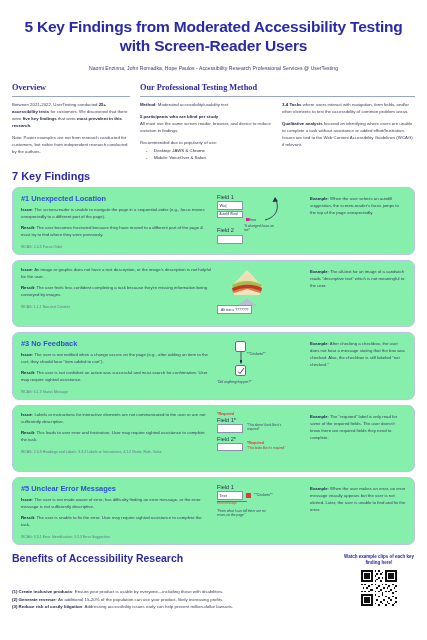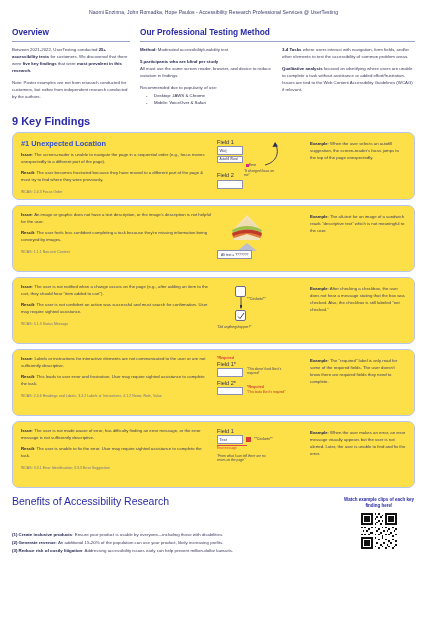--- a/index.html
+++ b/index.html
@@ -32,39 +32,40 @@
 
   
   .topcols { display: flex; gap: 10px; margin-top: 12px; }
   .col-overview { width: 118px; }
   .col-method { flex: 1; }
   h2.sec {
     color: #2a2aa8;
     font-size: 8.3px;
     font-weight: bold;
     margin-bottom: 4px;
+    font-family: Liberation Serif, serif;
   }
   .rule { height: 1px; background: #9aa3c8; margin: 2px 0 4px; }
   .body-t { font-size: 4.35px; line-height: 1.62; color: #3b3b5c; }
   .body-t b { color: #26264f; }
   .body-t p + p { margin-top: 5px; }
   .method-split { display: flex; gap: 9px; }
   .method-split > div { flex: 1; }
   ul.dash { list-style: none; margin-top: 1px; }
   ul.dash li { font-size: 4.35px; line-height: 1.62; padding-left: 14px; position: relative; }
   ul.dash li:before { content: "-"; position: absolute; left: 6px; }
 
   
   h2.findings-h {
     color: #2a2aa8; font-size: 11px; font-weight: bold;
     margin: 9px 0 5px;
   }
   .card {
     display: flex;
-    background: #fde047;
+    background: #86efac;
     border: 0.7px solid #b9c4e8;
     border-radius: 7px;
     margin-bottom: 5px;
     padding: 6px 8px 5px;
     min-height: 62px;
   }
   .card-left { width: 200px; padding-right: 6px; }
   .card-right { flex: 1; display: flex; gap: 5px; align-items: flex-start; }
   h3.card-t {
     color: #2f4fd8; font-size: 7.4px; font-weight: bold; margin-bottom: 4px;
@@ -101,32 +102,33 @@
   .req { color: #d93a3a; font-size: 3.6px; font-weight: bold; }
   .note-r { color: #b03030; font-size: 3.1px; line-height: 1.22; }
   .note-g { color: #444466; font-size: 3.1px; line-height: 1.22; }
   .errline { height: 0.8px; background: #e04545; width: 30px; margin-top: 1px; }
   .errtxt { color: #d93a3a; font-size: 3px; }
   .redsq { width: 5px; height: 5px; background: #d93a3a; display: inline-block; }
 
   
   .benefits { display: flex; margin-top: 7px; }
   .ben-main { flex: 1; }
-  h2.ben-h { color: #2a2aa8; font-size: 10.5px; font-weight: normal; margin-bottom: 24px; }
+  h2.ben-h { color: #2a2aa8; font-size: 10.5px; font-weight: bold; margin-bottom: 24px; }
   .ben-item { font-size: 4.4px; line-height: 1.75; color: #3b3b5c; }
   .ben-item b { color: #23234c; }
   .qr-block { width: 72px; text-align: center; padding-top: 2px; }
   .qr-cap { color: #2a2aa8; font-size: 4.5px; font-weight: bold; line-height: 1.35; }
   .qr { width: 36px; height: 36px; margin: 4px auto 0; }
 </style>
 </head>
 <body>
 
 <div class="poster">
 
+  <div class="title">5 Key Findings from Moderated Accessibility Testing with Screen-Reader Users</div>
   <div class="authors">Naomi Enzinna, John Romadka, Hope Paulos - Accessibility Research Professional Services @ UserTesting</div>
 
   <div class="topcols">
 
     <div class="col-overview">
       <h2 class="sec">Overview</h2>
       <div class="rule"></div>
       <div class="body-t">
         <p><span>Between 2021-2022, UserTesting conducted </span><b>25+ accessibility tests</b><span> for customers. We discovered that there were </span><b>five key findings</b><span> that were </span><b>most prevalent in this research.</b></p>
         <p>Note: Poster examples are not from research conducted for customers, but rather from independent research conducted by the authors.</p>
@@ -151,21 +153,21 @@
         <div>
           <div class="body-t">
             <p><b>3-4 Tasks</b><span> where users interact with navigation, form fields, and/or other elements to test the accessibility of common problem areas.</span></p>
             <p><b>Qualitative analysis</b><span> focused on identifying where users are unable to complete a task without assistance or added effort/frustration. Issues are tied to the Web Content Accessibility Guidelines (WCAG) if relevant.</span></p>
           </div>
         </div>
       </div>
     </div>
   </div>
 
-  <h2 class="findings-h">9 Key Findings</h2>
+  <h2 class="findings-h">7 Key Findings</h2>
 
   <div class="card">
     <div class="card-left">
       <h3 class="card-t">#1 Unexpected Location</h3>
       <p><b>Issue</b><span>: The screen-reader is unable to navigate the page in a sequential order (e.g., focus moves unexpectedly to a different part of the page).</span></p>
       <p><b>Result</b><span>: The user becomes frustrated because they have moved to a different part of the page &amp; must try to find where they were previously.</span></p>
       <div class="wcag">WCAG: 2.4.3 Focus Order</div>
     </div>
     <div class="card-right">
       <div class="illus">
@@ -209,20 +211,21 @@
           </svg>
         </div>
         <div class="alt-pill" style="margin-top:-1px">Alt text = ???????</div>
       </div>
       <div class="example"><b>Example</b><span>: The alt-text for an image of a sandwich reads "descriptive text" which is not meaningful to the user.</span></div>
     </div>
   </div>
 
   <div class="card">
     <div class="card-left">
+      <h3 class="card-t">#3 No Feedback</h3>
       <p><b>Issue</b><span>: The user is not notified when a change occurs on the page (e.g., after adding an item to the cart, they should hear "item added to cart").</span></p>
       <p><b>Result</b><span>: The user is not confident an action was successful and must search for confirmation. User may require sighted assistance.</span></p>
       <div class="wcag">WCAG: 4.1.3 Status Message</div>
     </div>
     <div class="card-right">
       <div class="illus">
         <div class="chkbox" style="position:absolute;left:18px;top:2px"></div>
         <svg style="position:absolute;left:23px;top:13px" width="2" height="12">
           <line x1="1" y1="0" x2="1" y2="9" stroke="#2e2e52" stroke-width="0.8"></line>
           <polygon points="1,12 -1,8 3,8" fill="#2e2e52"></polygon>
@@ -255,20 +258,21 @@
         <div class="inp" style="margin-top:1px"></div>
         <div class="req" style="position:absolute;left:30px;top:29px">*Required</div>
         <div class="note-r" style="position:absolute;left:30px;top:35px;width:40px">"This looks like it's required"</div>
       </div>
       <div class="example"><b>Example</b><span>: The "required" label is only read for some of the required fields. The user doesn't know there are required fields they need to complete.</span></div>
     </div>
   </div>
 
   <div class="card">
     <div class="card-left">
+      <h3 class="card-t">#5 Unclear Error Messages</h3>
       <p><b>Issue</b><span>: The user is not made aware of error, has difficulty finding an error message, or the error message is not sufficiently descriptive.</span></p>
       <p><b>Result</b><span>: The user is unable to fix the error. User may require sighted assistance to complete the task.</span></p>
       <div class="wcag">WCAG: 3.3.1 Error Identification; 3.3.3 Error Suggestion</div>
     </div>
     <div class="card-right">
       <div class="illus">
         <div class="fld-label">Field 1</div>
         <div style="display:flex;align-items:center;gap:3px;margin-top:1px">
           <div class="inp">Text</div>
           <span class="redsq"></span>

